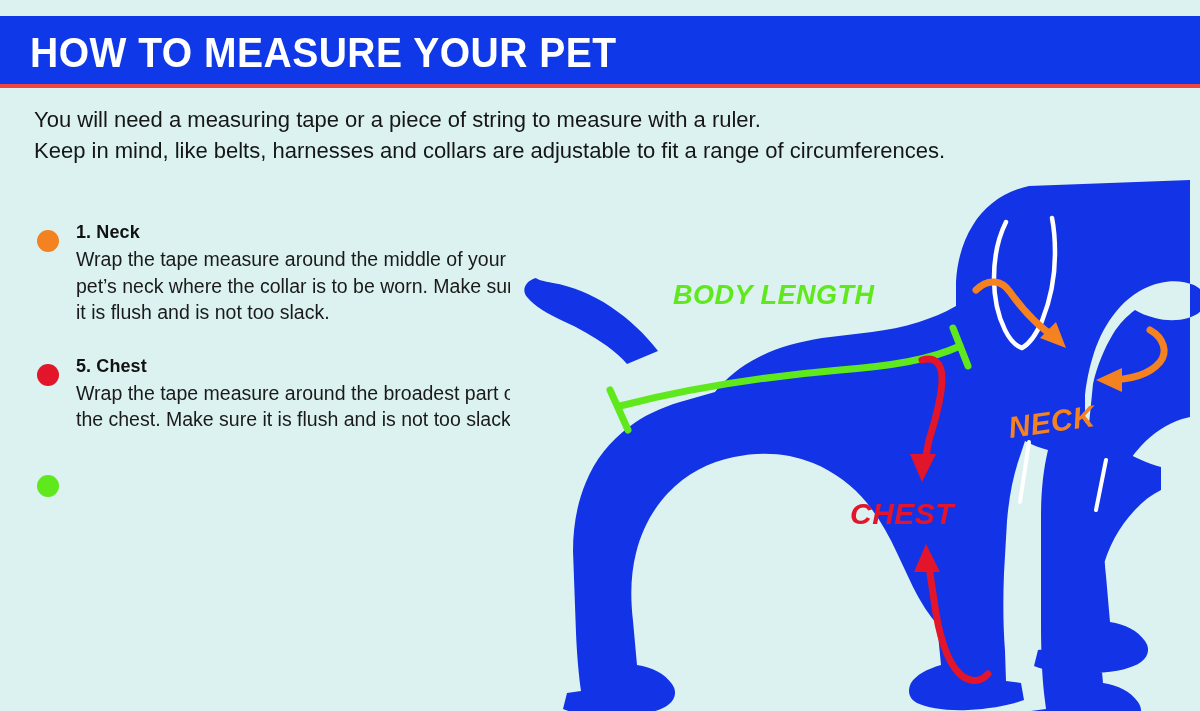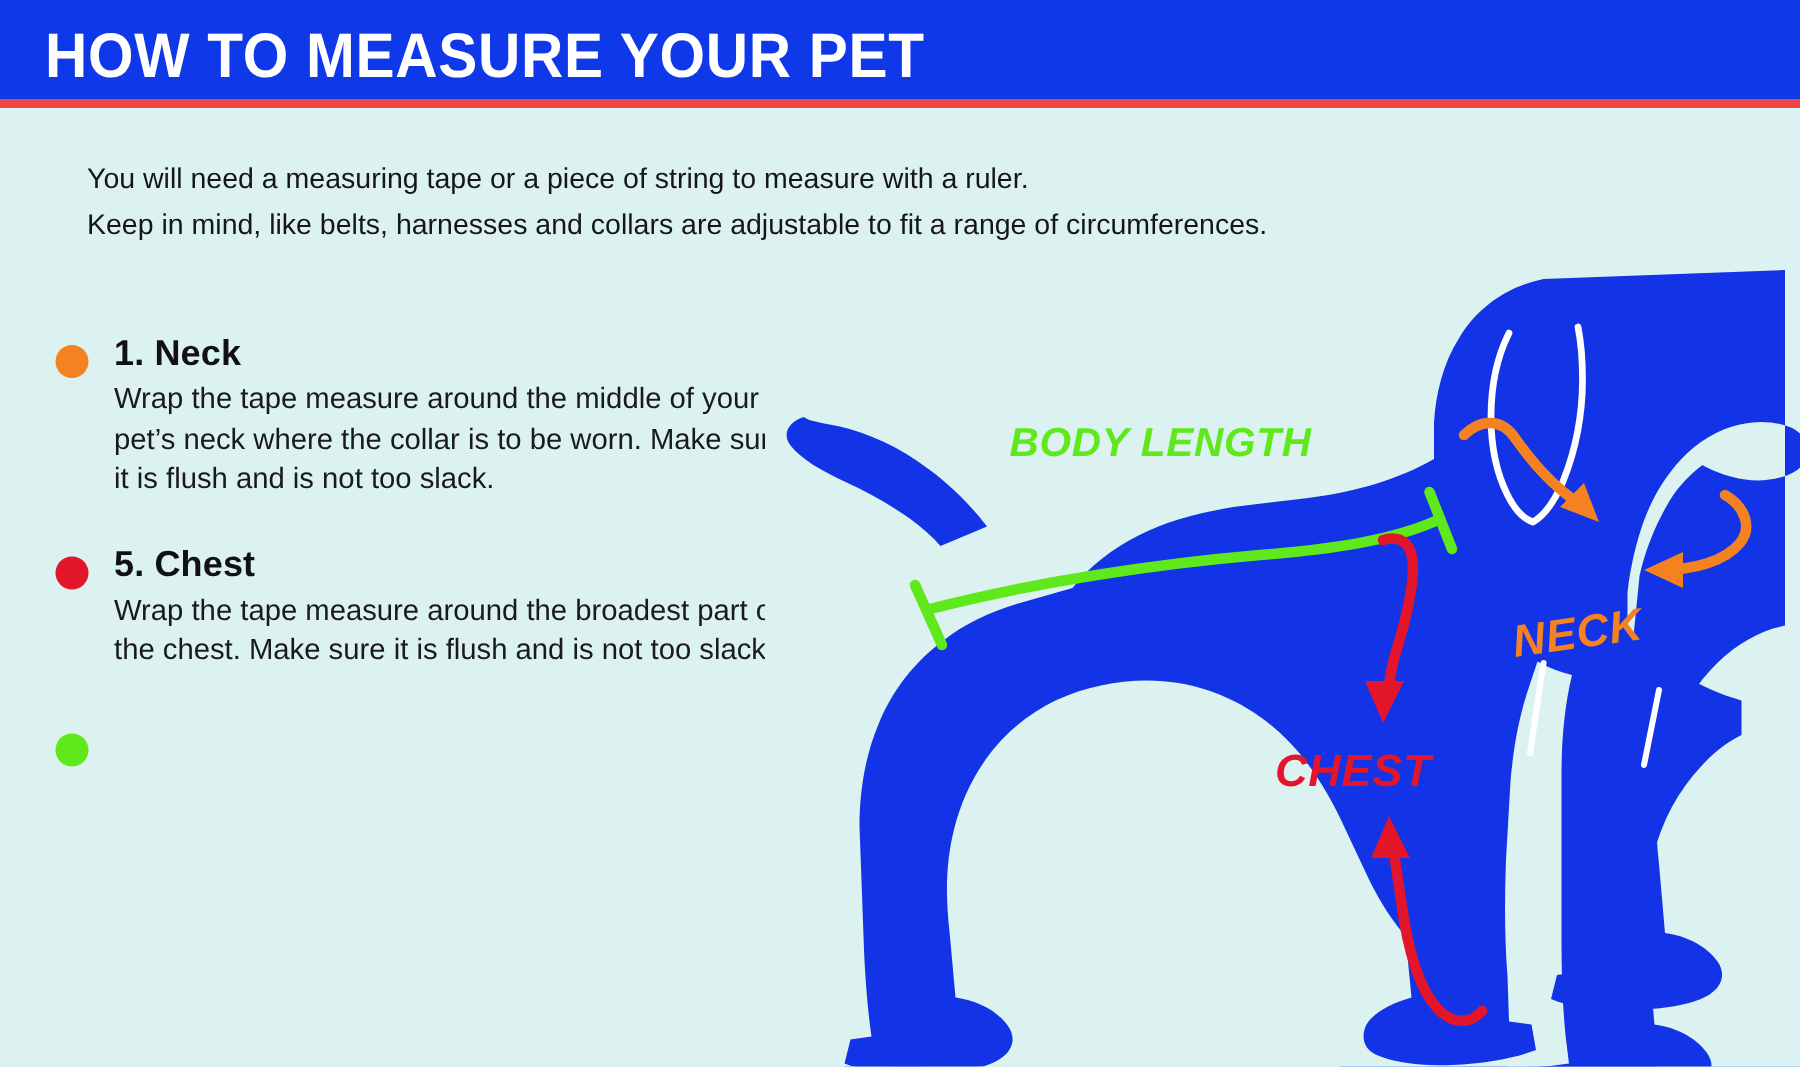--- a/index.html
+++ b/index.html
@@ -20,25 +20,25 @@
     width: 1200px;
     height: 711px;
     background: #dbf2f1;
     overflow: hidden;
   }
 
   
   #header-banner {
     position: absolute;
     left: 0;
-    top: 0;
+    top: 16px;
     width: 1200px;
     height: 72px;
     background: #0f38e8;
-    border-bottom: 6px solid #ef4444;
+    border-bottom: 4px solid #ef4444;
     box-sizing: border-box;
   }
   #header-title {
     position: absolute;
     left: 30px;
     top: 16px;
     color: #ffffff;
     font-family: "Liberation Sans Narrow", "Liberation Sans", sans-serif;
     font-size: 42px;
     font-weight: bold;
@@ -49,23 +49,22 @@
     white-space: nowrap;
   }
 
   
   #intro {
     position: absolute;
     left: 34px;
     top: 104px;
     width: 1120px;
     color: #161616;
-    font-size: 19px;
+    font-size: 22px;
     line-height: 31px;
-    margin-left: 24px;
   }
   #intro .intro-line {
     display: block;
     white-space: nowrap;
   }
 
   
   #steps {
     position: absolute;
     left: 34px;
@@ -81,21 +80,21 @@
   .step-dot {
     position: absolute;
     left: 3px;
     top: 8px;
     width: 22px;
     height: 22px;
     border-radius: 50%;
   }
   .step-title {
     display: block;
-    font-size: 24px;
+    font-size: 18px;
     font-weight: bold;
     color: #111111;
     letter-spacing: 0.1px;
     margin-bottom: 3px;
   }
   .step-body {
     display: block;
     font-size: 19.5px;
     line-height: 26.5px;
     color: #1a1a1a;

